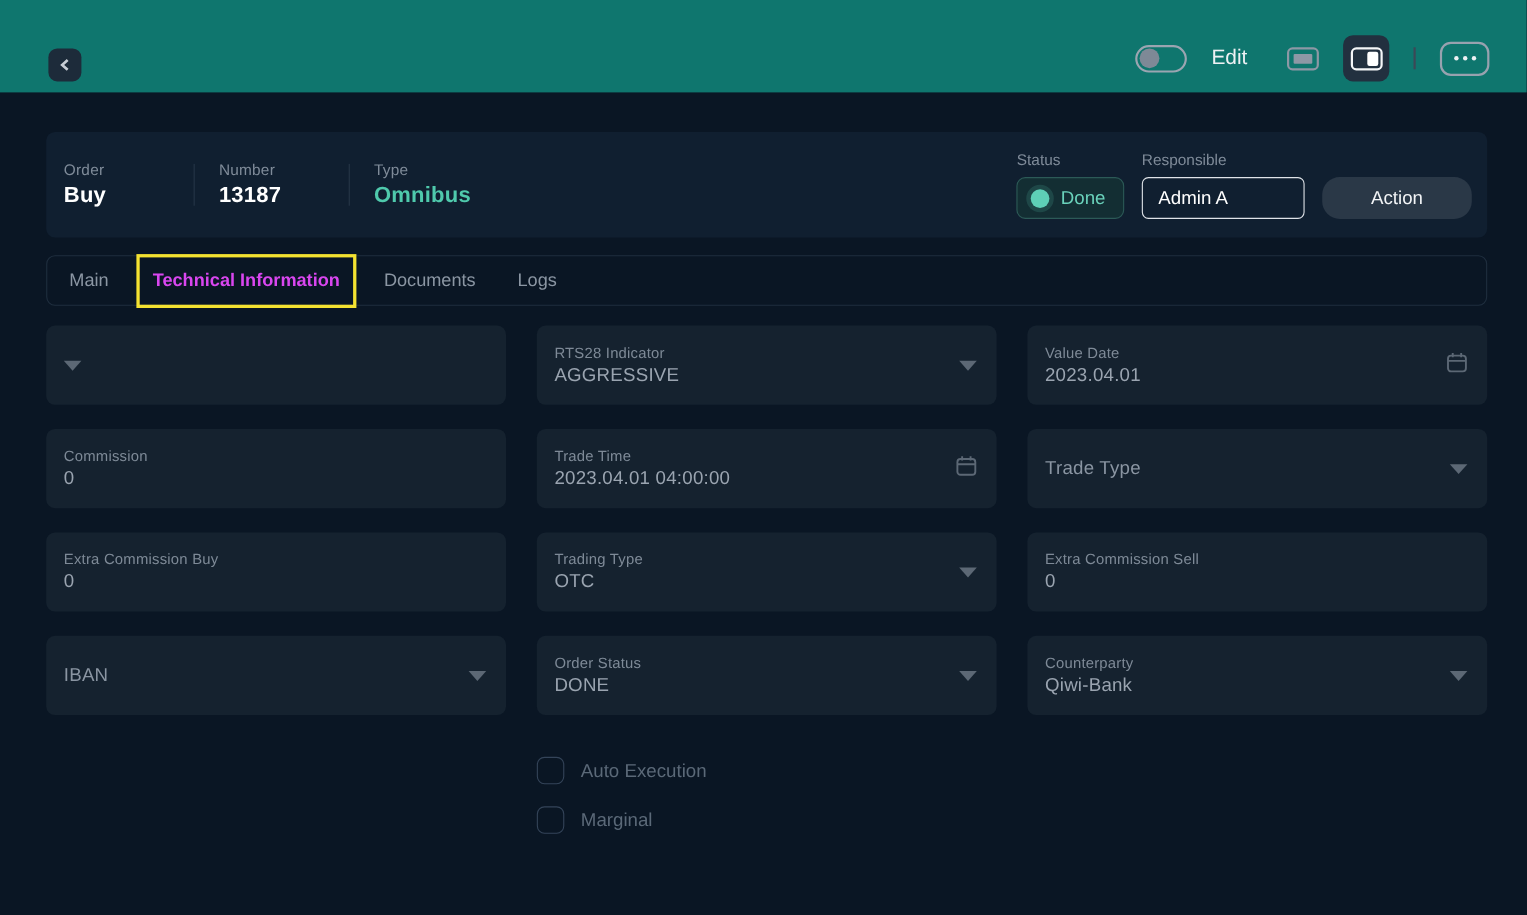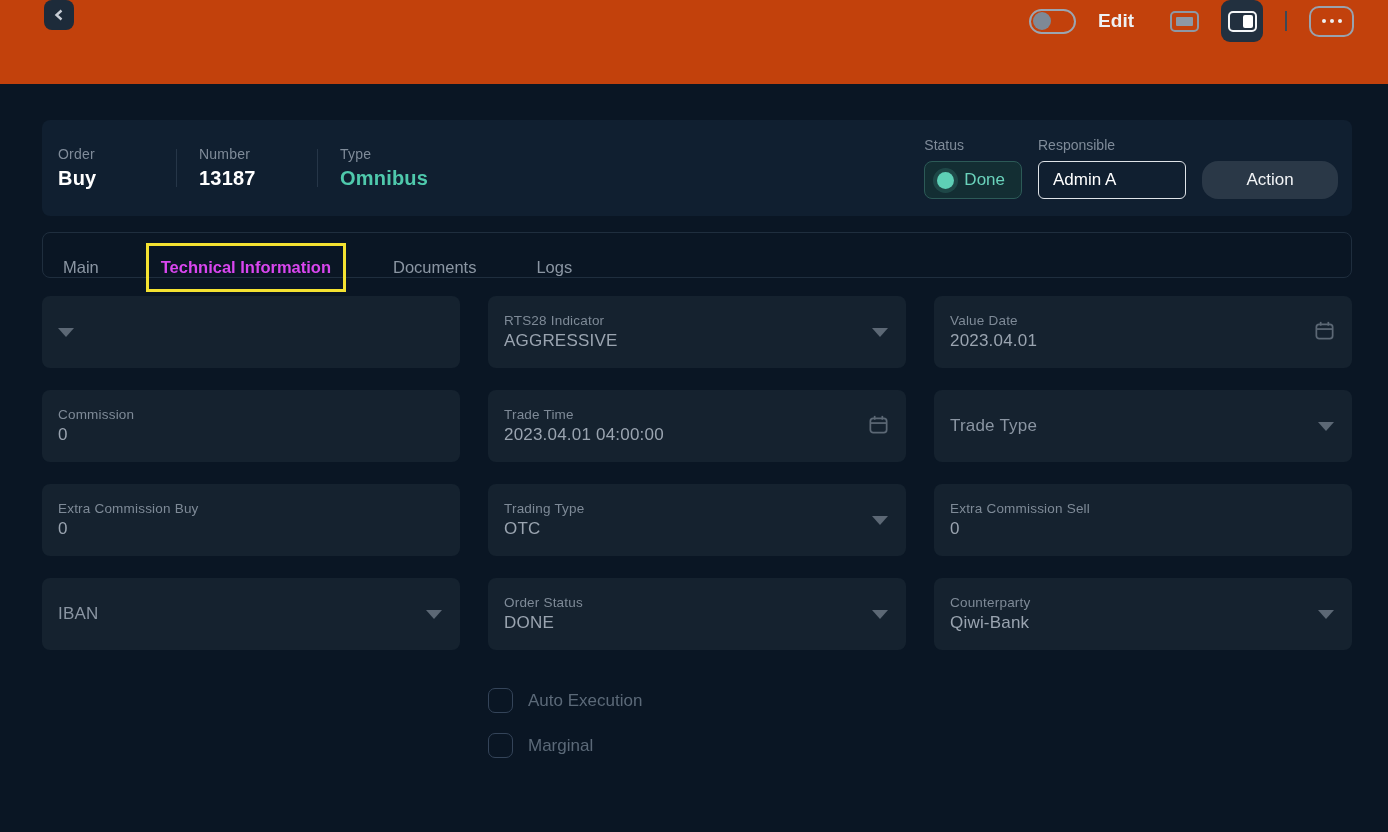--- a/index.html
+++ b/index.html
@@ -6,24 +6,23 @@
   html,body { width:1388px; height:832px; overflow:hidden; }
   body {
     background:#0a1624;
     font-family:"Liberation Sans", sans-serif;
     color:#fff;
     position:relative;
   }
 
   
   .topbar {
-    height:84px; background:#c2410c;
-    display:flex; align-items:flex-start; justify-content:space-between;
+    height:84px; background:#0f766e;
+    display:flex; align-items:flex-end; justify-content:space-between;
     padding:0 34px 10px 44px;
-    font-weight:bold;
   }
   .back-btn {
     width:30px; height:30px; border-radius:8px; background:#1d2b3a;
     display:flex; align-items:center; justify-content:center; cursor:pointer;
   }
   .back-btn svg { width:12px; height:12px; stroke:#c7cdd5; stroke-width:2.4; fill:none; }
   .topbar-right { display:flex; align-items:center; gap:22px; }
   .toggle {
     width:47px; height:25px; border:2px solid #9ba5b1; border-radius:14px;
     position:relative; cursor:pointer;
@@ -89,21 +88,21 @@
   }
   .action-btn {
     width:136px; height:38px; border:none; border-radius:16px; background:#2a3847;
     color:#f2f4f6; font-size:17px; cursor:pointer; align-self:flex-end;
     font-family:"Liberation Sans", sans-serif; margin-top:22px;
   }
 
   
   .tabbar {
     margin-top:16px; height:46px; border:1px solid #1f2e3e; border-radius:8px;
-    display:flex; align-items:flex-end; padding:0 20px; gap:60px;
+    display:flex; align-items:center; padding:0 20px; gap:38px;
   }
   .tab { font-size:16.5px; color:#8b96a3; cursor:pointer; white-space:nowrap; }
   .tab.active { color:#d946ef; font-weight:700; position:relative; padding:0 2px; }
   .tab.active::after {
     content:""; position:absolute; left:-13px; right:-13px; top:-15px; bottom:-15px;
     border:3px solid #f4e231; pointer-events:none;
   }
 
   
   .form-grid {

